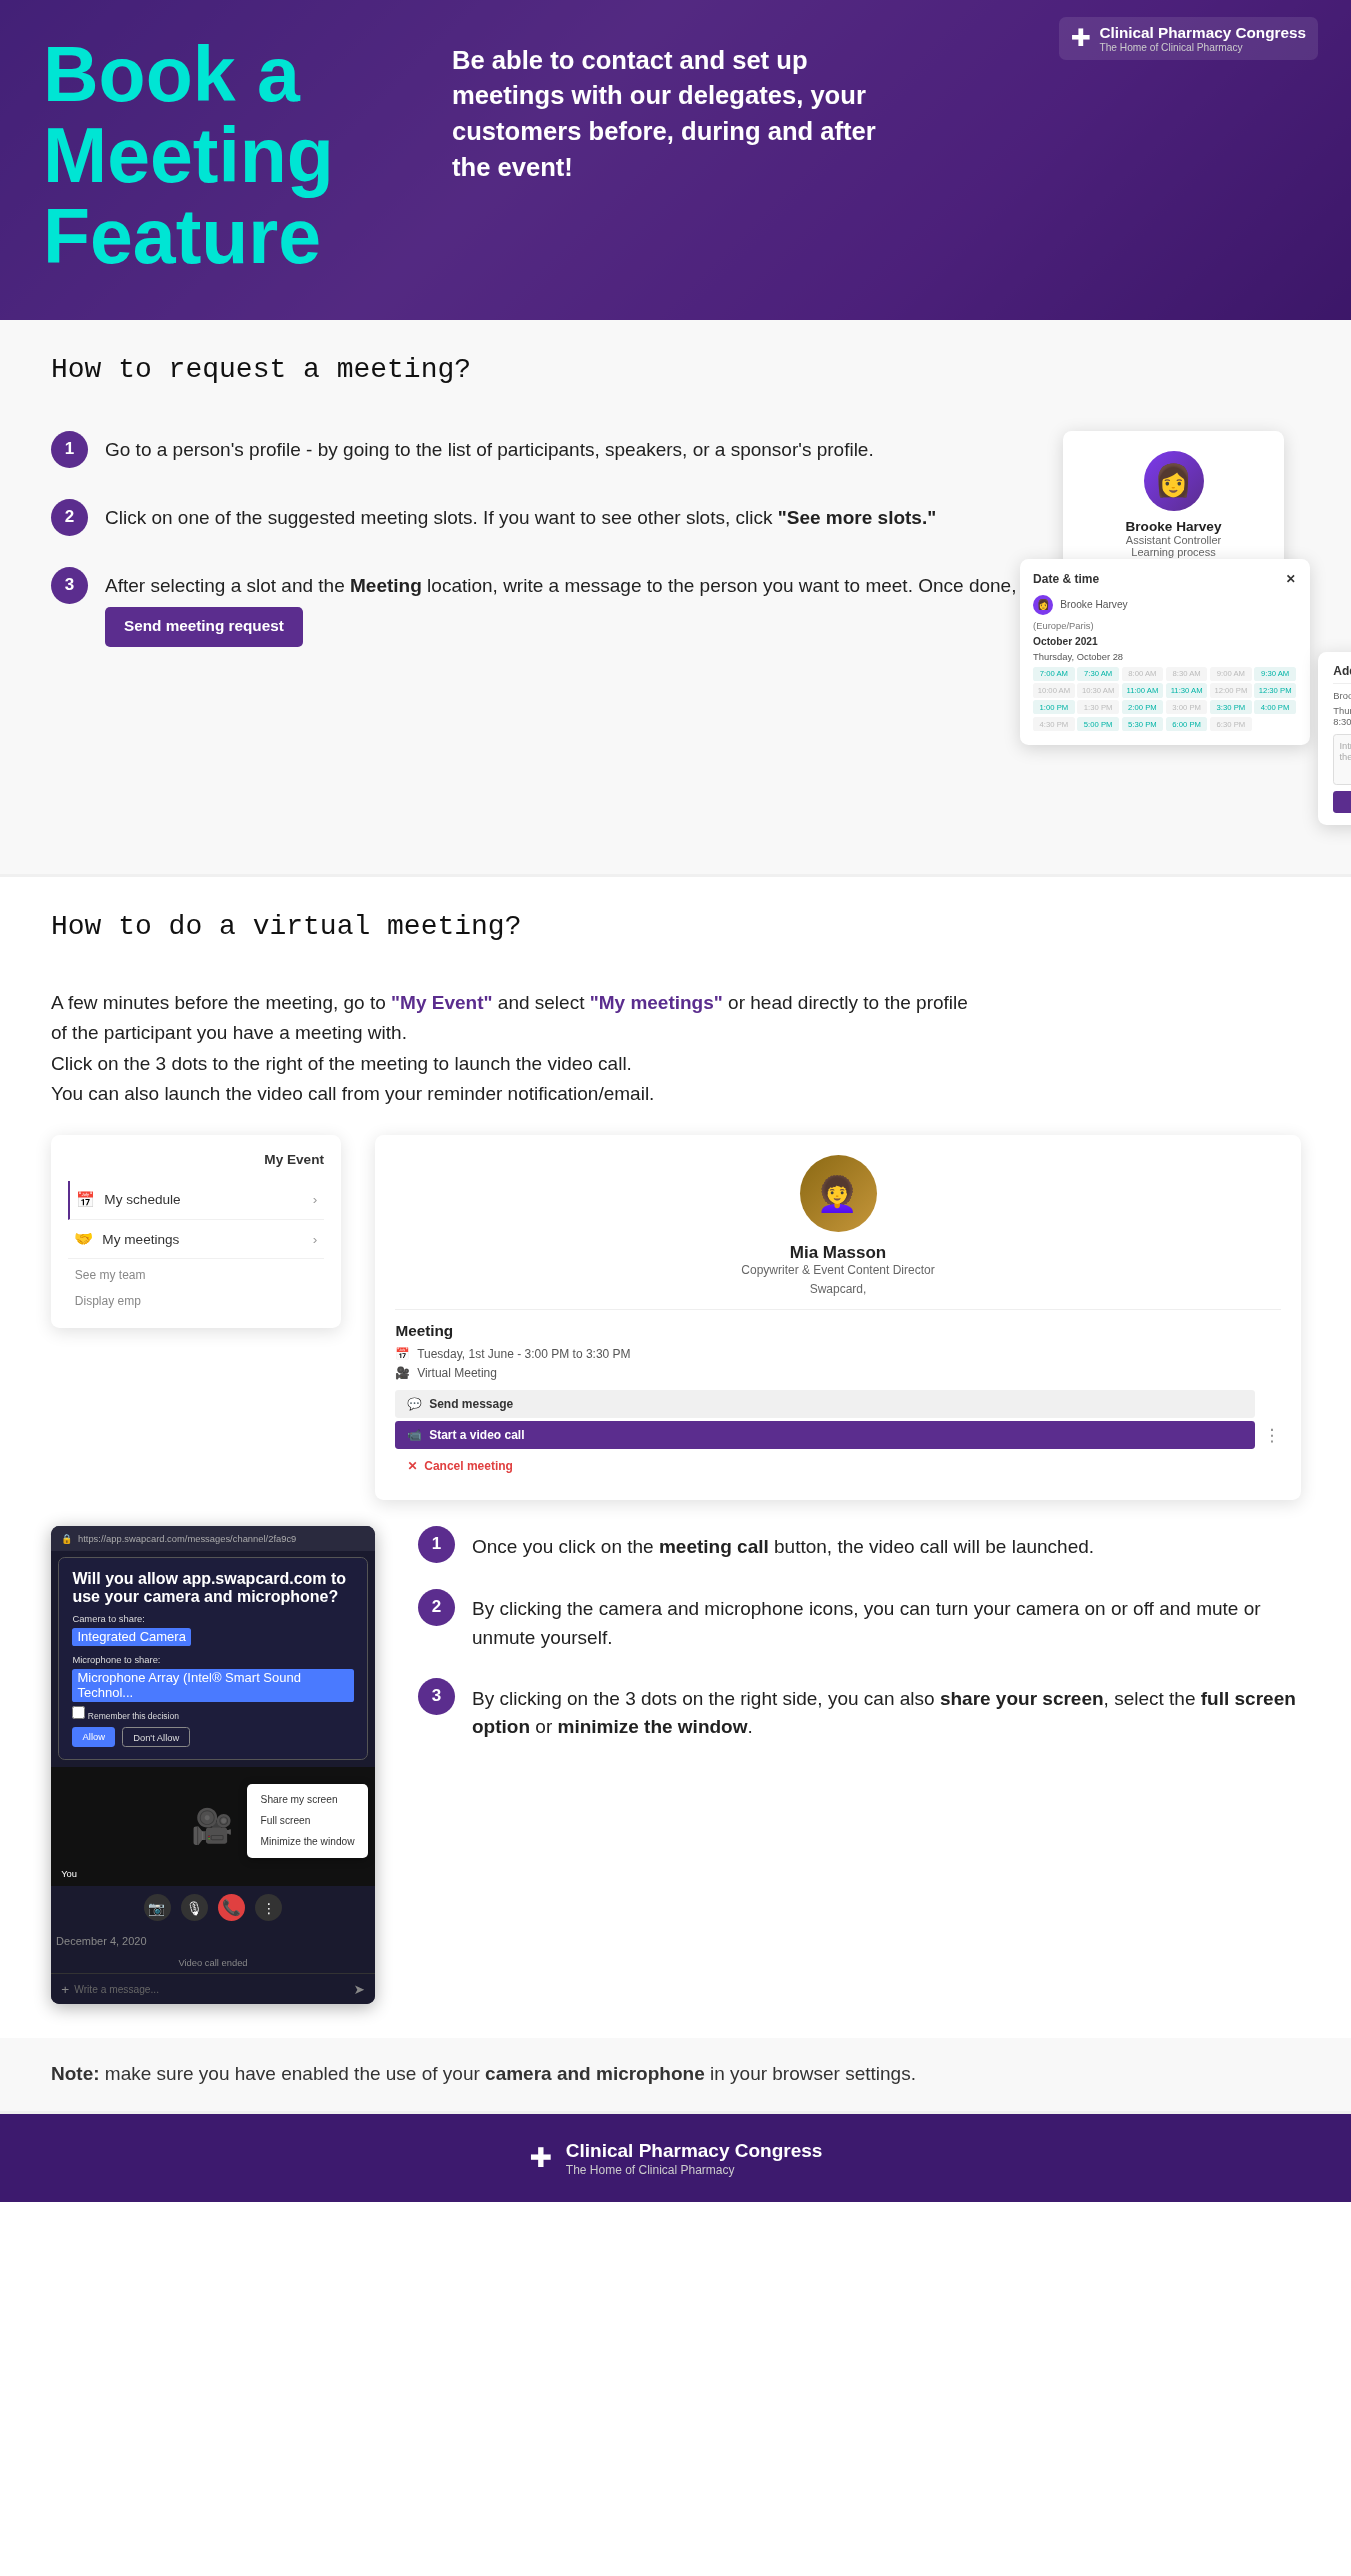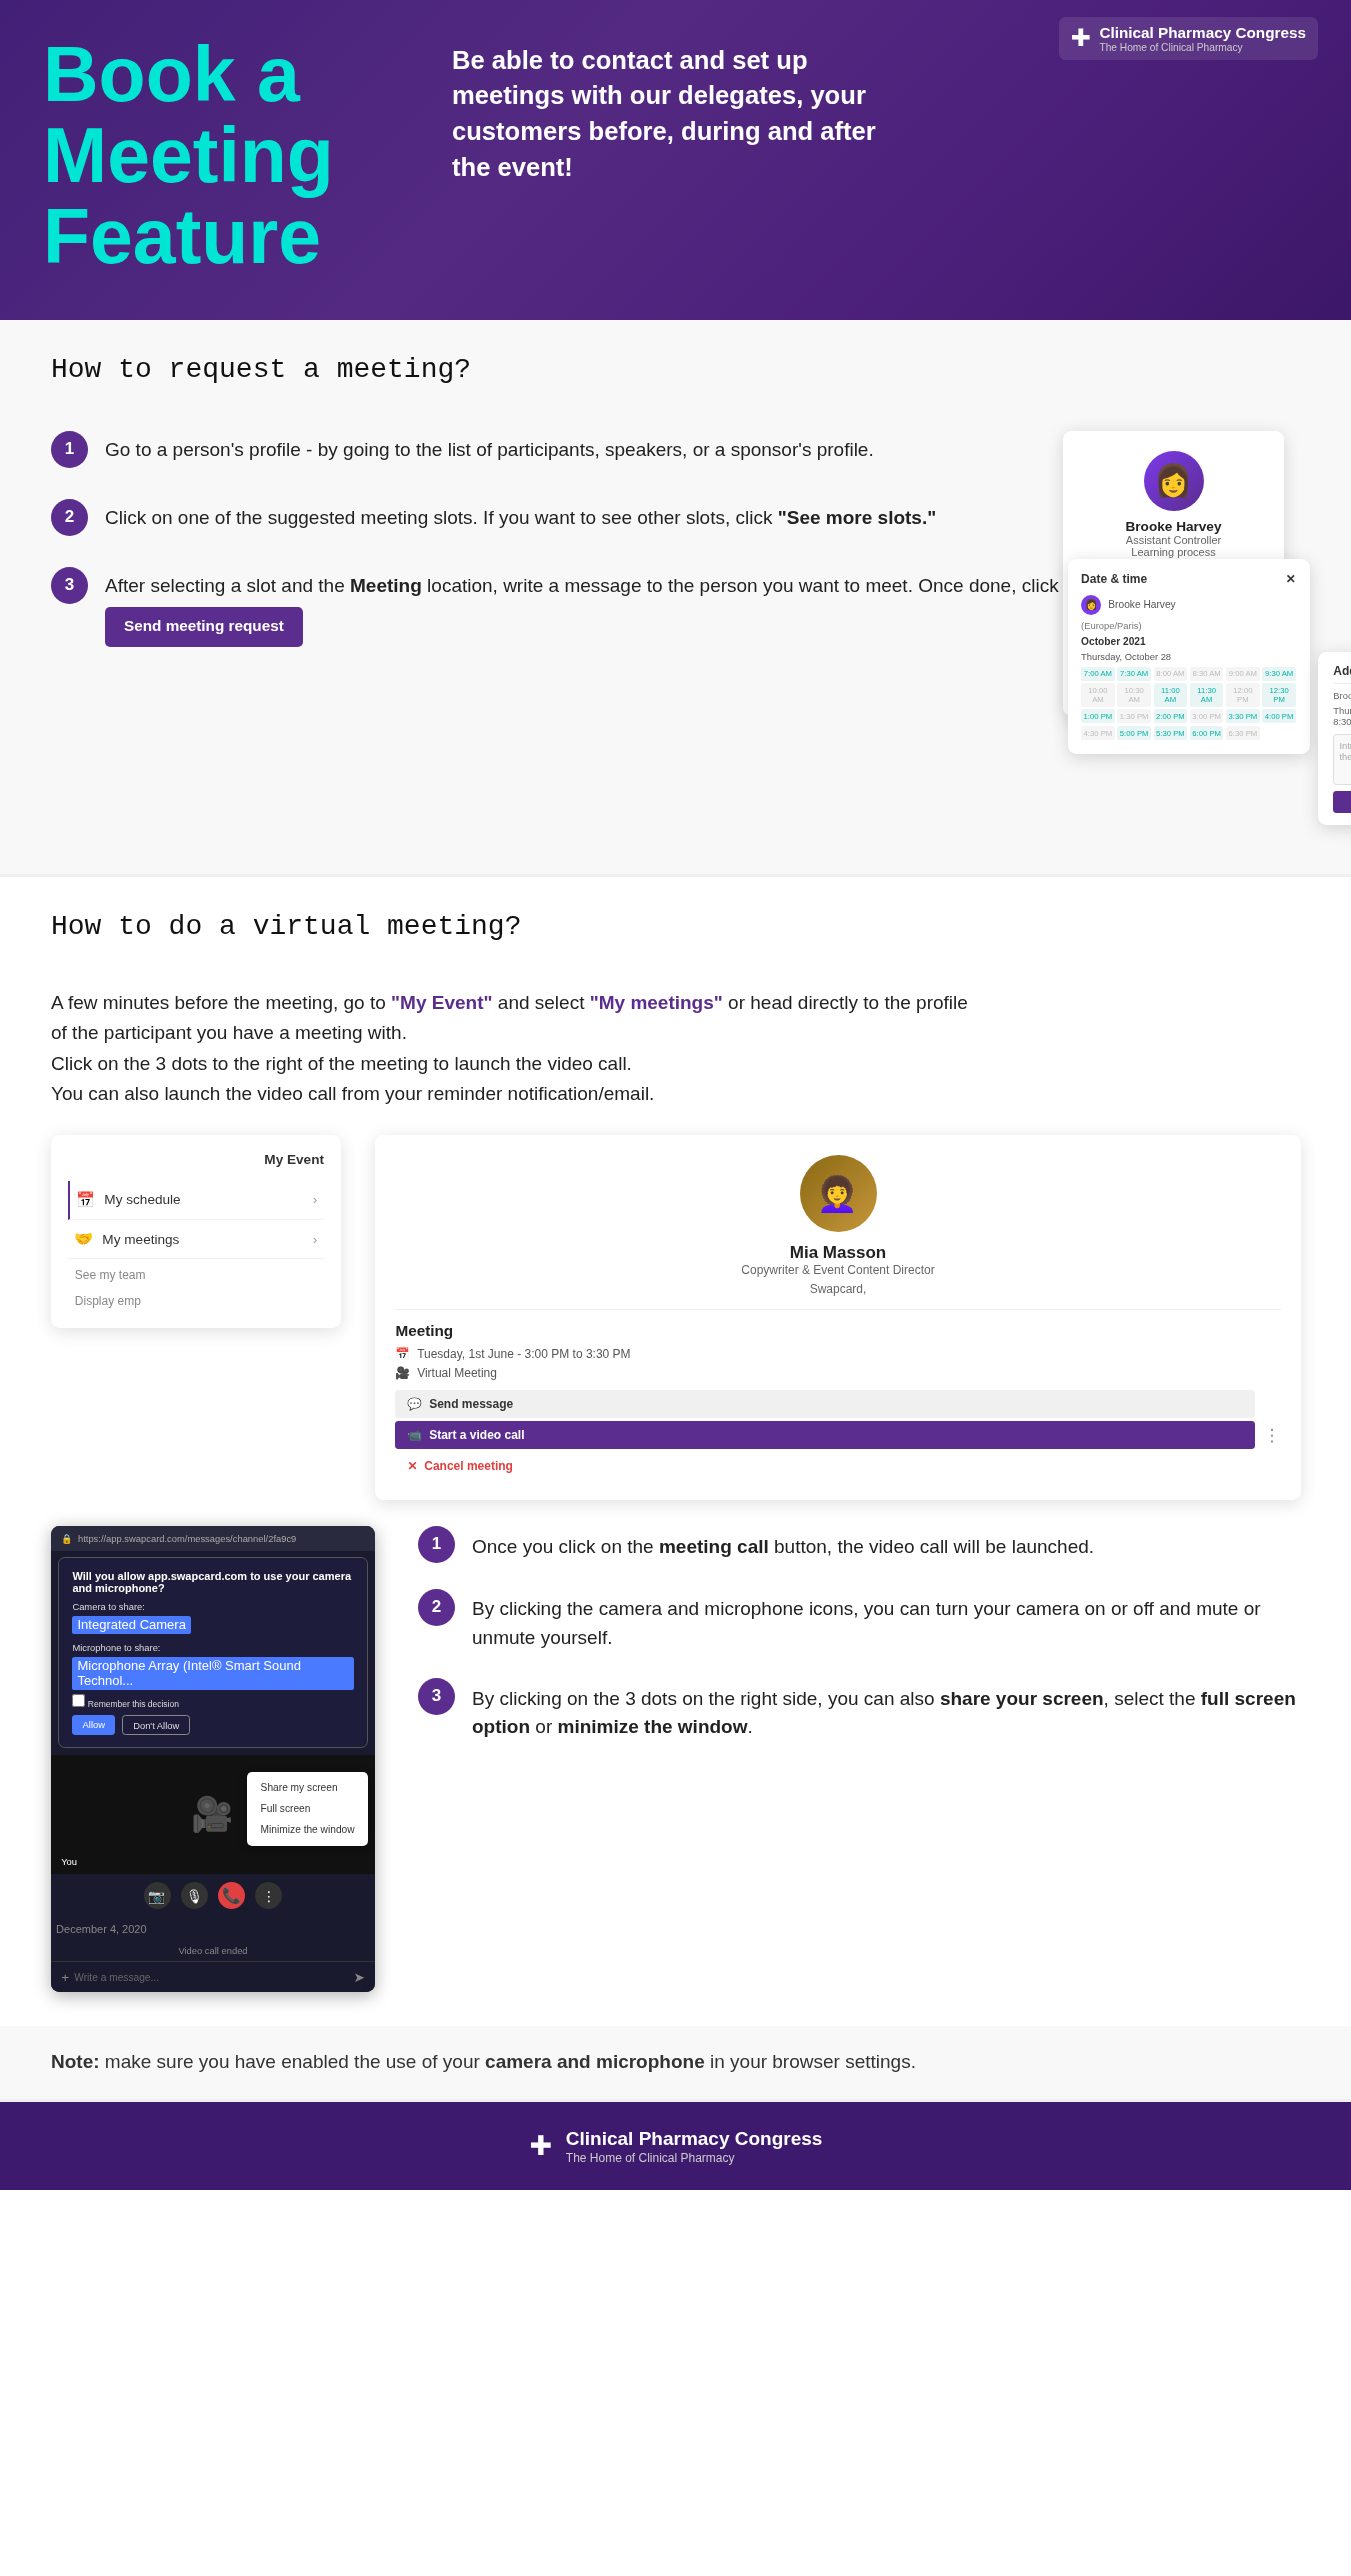--- a/index.html
+++ b/index.html
@@ -245,21 +245,21 @@
       color: #222;
       margin-top: 8.5px;
     }
 
     
     .datetime-card {
       background: #fff;
       border-radius: 8.5px;
       box-shadow: 0 3.4px 17px rgba(0,0,0,0.15);
       padding: 13.6px;
-      width: 242px;
+      width: 290px;
       position: absolute;
       right: -17px;
       top: 102px;
     }
     .dt-header {
       display: flex;
       justify-content: space-between;
       font-size: 12px;
       font-weight: 700;
       color: #333;
@@ -528,21 +528,21 @@
     }
     .video-top-bar {
       background: #2a2a3e;
       padding: 6.8px 10.2px;
       font-size: 9.4px;
       color: #aaa;
       display: flex;
       align-items: center;
       gap: 5.1px;
     }
-    .perm-title { color: #fff; font-size: 11px; font-weight: 700; margin-bottom: 6.8px; }
+    .perm-title { color: #fff; font-size: 16px; font-weight: 700; margin-bottom: 6.8px; }
     .perm-row { color: #ddd; font-size: 9.4px; margin-bottom: 3.4px; }
     .perm-select {
       background: #4a7aff;
       border-radius: 2.6px;
       padding: 1.7px 5.1px;
       color: #fff;
       font-size: 13px;
       display: inline-block;
       margin-bottom: 3.4px;
     }

